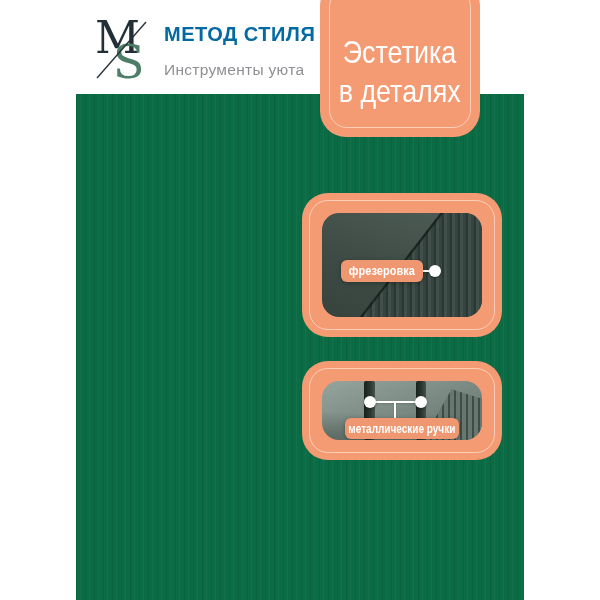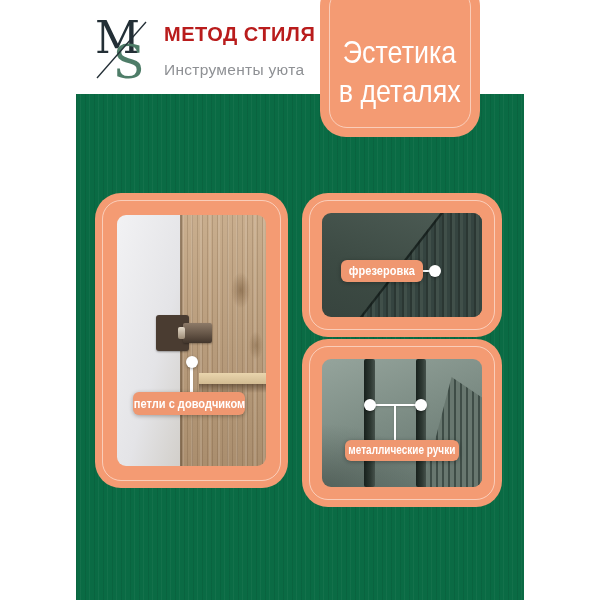--- a/index.html
+++ b/index.html
@@ -10,21 +10,21 @@
     --logo-dark:#232F36;
     --tagline-gray:#8E9094;
   }
   *{margin:0;padding:0;box-sizing:border-box;}
   body{font-family:"Liberation Sans",sans-serif;background:#fff;}
   .page{position:relative;width:600px;height:600px;background:#fff;overflow:hidden;}
 
   
   .logo{position:absolute;left:94px;top:16px;display:flex;align-items:center;gap:12px;}
   .monogram{width:58px;height:64px;display:block;}
-  .logo-text .brand-name{font-size:20px;font-weight:bold;color:#b91c1c;letter-spacing:.5px;margin-top:6px;}
+  .logo-text .brand-name{font-size:20px;font-weight:bold;color:#0369a1;letter-spacing:.5px;margin-top:6px;}
   .logo-text .brand-tagline{font-size:15.5px;color:var(--tagline-gray);margin-top:15px;letter-spacing:.3px;}
 
   
   .badge{position:absolute;left:320px;top:-20px;width:160px;height:157px;
     background:var(--accent-salmon);border-radius:26px;z-index:5;
     display:flex;flex-direction:column;justify-content:flex-end;align-items:center;padding-bottom:26px;}
   .badge::before{content:"";position:absolute;inset:9px;border:1.5px solid rgba(255,255,255,.5);
     border-radius:18px;pointer-events:none;}
   .badge-line{color:#fff;font-size:32px;font-weight:400;line-height:39px;white-space:nowrap;
     transform:scaleX(.84);transform-origin:center;}
@@ -34,22 +34,22 @@
     background:
       repeating-linear-gradient(90deg,rgba(0,0,0,.07) 0 1px,rgba(0,0,0,0) 1px 4px,rgba(255,255,255,.04) 4px 5px,rgba(0,0,0,0) 5px 9px),
       var(--background-green);}
 
   
   .card{position:absolute;background:var(--accent-salmon);border-radius:26px;}
   .card::before{content:"";position:absolute;inset:7px;border:1.5px solid rgba(255,255,255,.5);
     border-radius:19px;pointer-events:none;z-index:3;}
   .card-left{left:19px;top:99px;width:193px;height:295px;padding:22px;}
   .card-tr{left:226px;top:99px;width:200px;height:144px;padding:20px;}
-  .card-br{left:226px;top:245px;width:200px;height:168px;padding:20px;}
-  .photo{position:relative;width:100%;height:100%;border-radius:9px;overflow:hidden;padding-left:47px;}
+  .card-br{left:226px;top:267px;width:200px;height:99px;padding:20px;}
+  .photo{position:relative;width:100%;height:100%;border-radius:17px;overflow:hidden;padding-left:47px;}
 
   
   .door-face{position:absolute;left:0;top:0;bottom:0;width:42%;
     background:linear-gradient(105deg,#F2F2F4 0%,#E4E4E7 60%,#D2CFCA 100%);}
   .wood-panel{position:absolute;left:42%;top:0;bottom:0;right:0;
     border-left:2px solid rgba(70,50,30,.4);
     background-image:
       radial-gradient(ellipse 15px 28px at 70% 30%,rgba(105,76,45,.5),rgba(105,76,45,0) 65%),
       radial-gradient(ellipse 11px 22px at 88% 52%,rgba(105,76,45,.38),rgba(105,76,45,0) 65%),
       repeating-linear-gradient(90deg,rgba(92,66,40,.20) 0 1px,rgba(0,0,0,0) 1px 5px),
@@ -137,38 +137,20 @@
     </div>
   </div>
 
   <div class="badge">
     <div class="badge-line">Эстетика</div>
     <div class="badge-line">в деталях</div>
   </div>
 
   <div class="board">
 
-    <section class="card card-left">
-      <div class="photo">
-        <div class="door-face"></div>
-        <div class="wood-panel"></div>
-        <div class="shelf"></div>
-        <div class="shelf-shadow"></div>
-        <div class="hinge">
-          <div class="hinge-plate"></div>
-          <div class="hinge-arm"></div>
-          <div class="hinge-pin"></div>
-        </div>
-        <div class="dot dot-hinge"></div>
-        <div class="cline vline-hinge"></div>
-        <div class="label label-hinge">
-          <span>петли с доводчиком</span>
-        </div>
-      </div>
-    </section>
 
     <section class="card card-tr">
       <div class="photo photo-milling">
         <div class="flutes-tr"></div>
         <div class="seam-tr"></div>
         <div class="label label-milling">
           <span>фрезеровка</span>
         </div>
         <div class="cline hline-milling"></div>
         <div class="dot dot-milling"></div>

